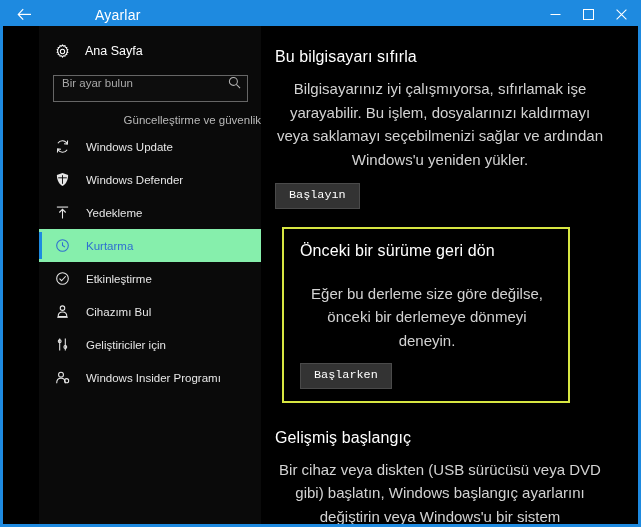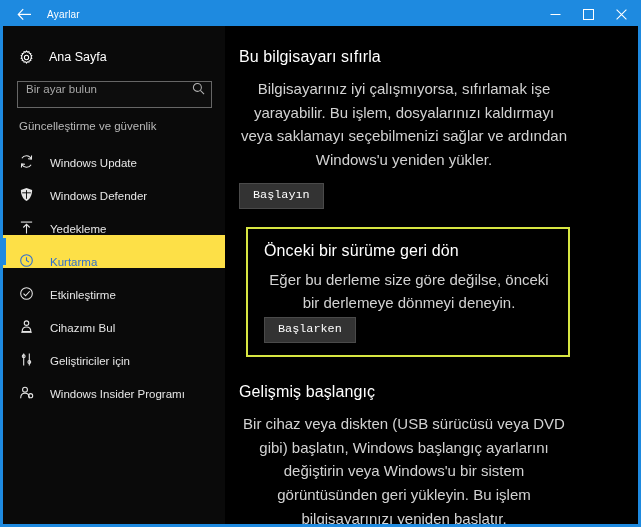--- a/index.html
+++ b/index.html
@@ -40,24 +40,25 @@
   }
   .back-btn {
     width: 42px;
     height: 23px;
     display: flex;
     align-items: center;
     justify-content: center;
   }
   .back-btn svg { display:block; }
   .title-text {
-    font-size: 10px;
+    font-size: 14px;
     letter-spacing: 0.2px;
     color: #ffffff;
     padding-left: 2px;
+    margin-left: 48px;
   }
   .win-controls {
     position: absolute;
     right: 0; top: 0;
     height: 23px;
     display: flex;
   }
   .win-btn {
     width: 33px;
     height: 23px;
@@ -73,22 +74,23 @@
     display: flex;
     background: #000000;
     min-height: 0;
   }
 
   
   .sidebar {
     width: 222px;
     min-width: 222px;
     background: #0a0a0a;
-    padding-top: 16px;
+    padding-top: 10px;
     position: relative;
+    margin-left: 36px;
   }
   .home-row {
     display: flex;
     align-items: center;
     height: 30px;
     padding-left: 16px;
     color: #ffffff;
   }
   .home-row .ico { width: 26px; display:flex; align-items:center; }
   .home-label {
@@ -121,43 +123,44 @@
     width: 26px;
     display: flex;
     align-items: center;
     justify-content: center;
   }
 
   .group-title {
     color: #b9b9b9;
     font-size: 11.5px;
     padding: 12px 0 4px 16px;
+    text-align: right;
   }
 
   .nav-item {
     display: flex;
-    align-items: flex-end;
+    align-items: center;
     height: 33px;
     padding-left: 16px;
     position: relative;
     color: #e6e6e6;
   }
   .nav-item .ico {
     width: 26px;
     display: flex;
     align-items: center;
     justify-content: flex-start;
   }
   .nav-label {
     font-size: 11.5px;
     padding-left: 5px;
     white-space: nowrap;
   }
   .nav-item.selected {
-    background: #fde047;
+    background: #86efac;
   }
   .nav-item.selected .nav-label { color: #2f6fd0; }
   .nav-item.selected .ico svg { stroke: #2f6fd0; color: #2f6fd0; }
   .nav-item.selected::before {
     content: "";
     position: absolute;
     left: 0; top: 3px;
     width: 3px; height: 27px;
     background: #1e8ae0;
   }
@@ -196,22 +199,22 @@
     cursor: default;
     line-height: 1.1;
   }
 
   .highlight-box {
     border: 2px solid #d7e642;
     padding: 13px 14px 12px 16px;
     margin: 18px 46px 0 7px;
     background: #000000;
   }
-  .highlight-box .sec-title { margin-bottom: 8px; }
-  .highlight-box .sec-desc { margin-bottom: 2px; max-width: 318px; }
+  .highlight-box .sec-title { margin-bottom: 22px; }
+  .highlight-box .sec-desc { margin-bottom: 10px; max-width: 318px; }
 
   .spacer-lg { height: 26px; }
   .spacer-md { height: 22px; }
 </style>
 </head>
 <body>
 
 <div class="window">
 
   <div class="titlebar">

